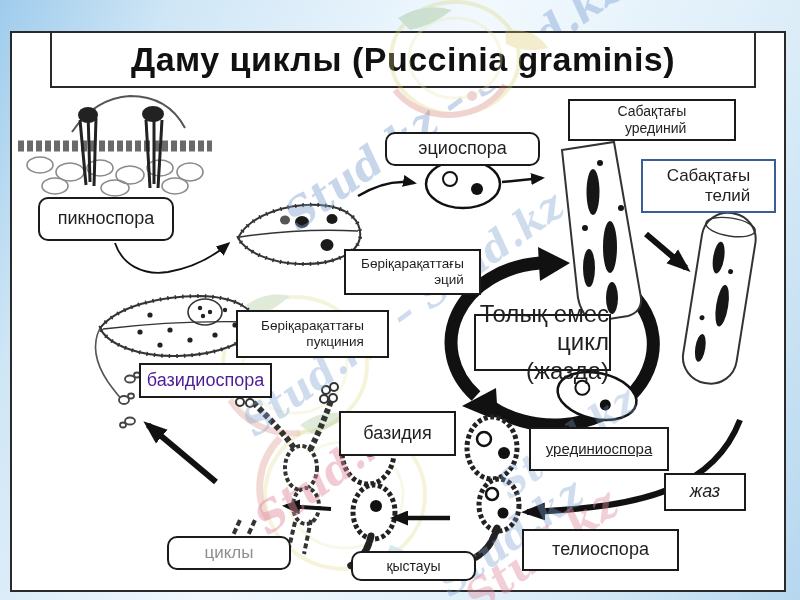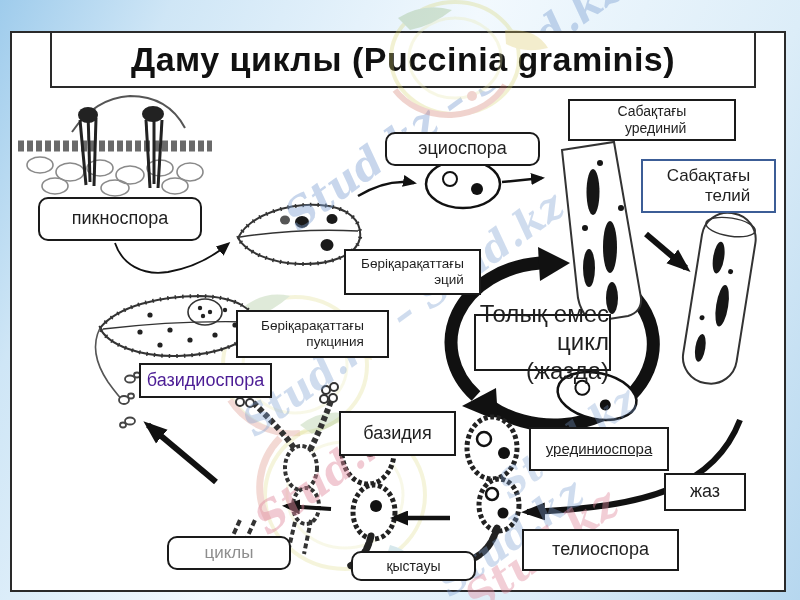--- a/index.html
+++ b/index.html
@@ -23,28 +23,28 @@
   .lb {
     position:absolute; z-index:3; box-sizing:border-box;
     background:#ffffff; border:2px solid #1a1a1a; color:#1f1f1f;
     display:flex; align-items:center; justify-content:center; text-align:right;
     white-space:pre-line; line-height:1.18;
   }
   .rounded { border-radius:10px; }
   .lb-eciospora        { left:385px; top:132px; width:155px; height:34px; font-size:18px; }
   .lb-stem-uredinium   { left:568px; top:99px;  width:168px; height:42px; font-size:14px; }
   .lb-stem-telium      { left:641px; top:159px; width:135px; height:54px; font-size:17px; border-color:#3c5d96; }
-  .lb-picnospora       { left:38px;  top:197px; width:164px; height:44px; font-size:18px; }
+  .lb-picnospora       { left:38px;  top:197px; width:136px; height:44px; font-size:18px; }
   .lb-barberry-aecium  { left:344px; top:249px; width:137px; height:46px; font-size:13.5px; }
   .lb-barberry-puccinia{ left:236px; top:310px; width:153px; height:48px; font-size:13.5px; }
   .lb-basidiospora     { left:139px; top:363px; width:133px; height:35px; font-size:18px; color:#4c1d95; }
   .lb-incomplete-cycle { left:474px; top:314px; width:137px; height:57px; font-size:24px; }
   .lb-basidia          { left:339px; top:376px; width:117px; height:45px; font-size:18px;margin-top:35px; }
   .lb-urediniospora    { left:529px; top:427px; width:140px; height:44px; font-size:15px;text-decoration:underline; }
-  .lb-zhaz             { left:664px; top:473px; width:82px;  height:38px; font-size:18px; }
+  .lb-zhaz             { left:664px; top:473px; width:82px;  height:38px; font-size:18px;font-style:italic; }
   .lb-teliospora       { left:522px; top:529px; width:157px; height:42px; font-size:18px; }
   .lb-qystauy          { left:351px; top:551px; width:125px; height:30px; font-size:14px; }
   .lb-koktem           { left:167px; top:536px; width:124px; height:34px; font-size:17px; color:#8e8e8e; }
 </style>
 </head>
 <body>
 
 <div class="stage">
 
   <div class="frame"></div>

